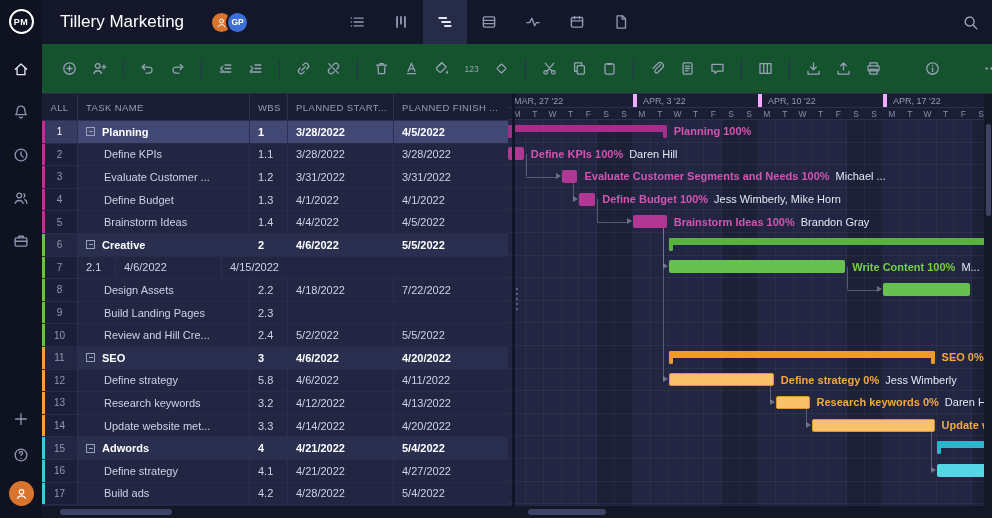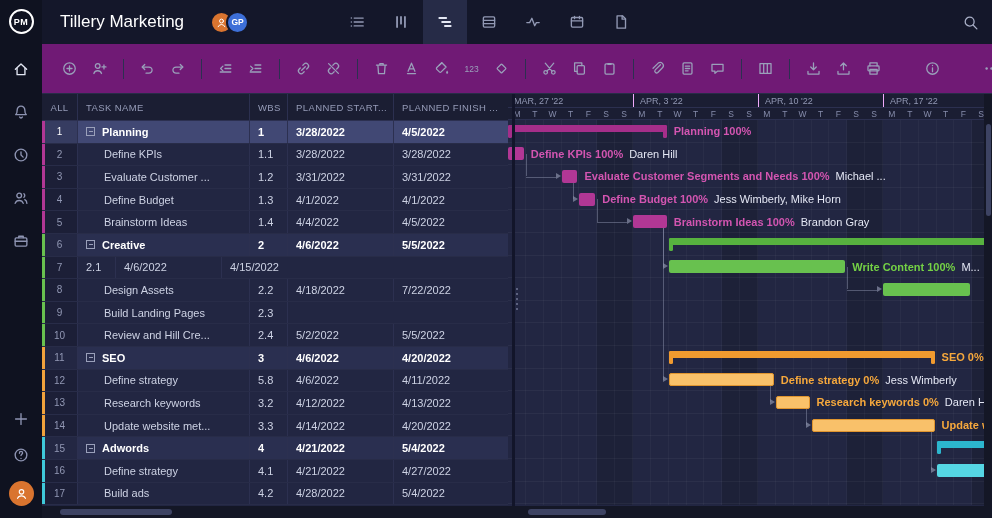--- a/index.html
+++ b/index.html
@@ -30,21 +30,21 @@
   .avatar{width:23px;height:23px;border-radius:50%;display:flex;align-items:center;justify-content:center;
           font-size:8.5px;font-weight:bold;color:#fff;border:2px solid #14172a;flex:none}
   .avatar+.avatar{margin-left:-7px}
   .views{display:flex;margin-left:86px;height:100%}
   .view-btn{width:44px;height:100%;display:flex;align-items:center;justify-content:center;background:none;
             border:none;color:#9299b4;cursor:pointer}
   .view-btn.active{background:#262b47;color:#e4e8f4}
   .search-btn{margin-left:auto;margin-right:13px;background:none;border:none;color:#aab0c8;cursor:pointer}
 
   
-  .toolbar{position:absolute;left:42px;top:44px;right:0;height:50px;background:#701a75;display:flex;
+  .toolbar{position:absolute;left:42px;top:44px;right:0;height:50px;background:#14532d;display:flex;
            align-items:center;padding:0 14px;gap:3px;border-bottom:1px solid #282c48}
   .tb-btn{width:27px;height:26px;display:flex;align-items:center;justify-content:center;background:none;
           border:none;color:#9aa0ba;cursor:pointer;border-radius:3px;flex:none}
   .sep{width:1px;height:20px;background:#2c3050;margin:0 7px;flex:none}
   .sp{width:26px;flex:none}
 
   
   .main{position:absolute;left:42px;top:94px;right:0;bottom:12px}
 
   .table-panel{position:absolute;left:0;top:0;width:470px;height:100%;background:#222642;overflow:hidden}
@@ -73,21 +73,21 @@
 
   .splitter{position:absolute;left:470px;top:0;width:3px;height:100%;background:#12152a;z-index:4;cursor:col-resize}
   .grip{position:absolute;left:4px;top:47%}
   .grip::before{content:"";position:absolute;width:2px;height:2px;border-radius:50%;background:#707694;
                 box-shadow:0 5px #707694,0 10px #707694,0 15px #707694,0 20px #707694}
 
   
   .gantt-panel{position:absolute;left:466px;top:0;right:8px;height:100%;background:#222642;overflow:hidden}
   .g-weeks{position:relative;height:14px;border-bottom:1px solid #2c3050;background:#1b1e33;overflow:hidden}
   .g-week{position:absolute;top:0;height:100%;font-size:9px;color:#9298b4;padding:2px 0 0 6px;
-          border-left:1px solid #f0abfc;white-space:nowrap}
+          border-left:4px solid #f0abfc;white-space:nowrap}
   .g-days{position:relative;height:12px;border-bottom:1px solid #2c3050;background:#1b1e33;overflow:hidden}
   .g-day{position:absolute;top:0;height:100%;font-size:8.5px;color:#868cab;text-align:center;padding-top:1px}
   .g-body{position:relative;height:calc(100% - 27px);overflow:hidden}
   .g-col{position:absolute;top:0;bottom:0;border-right:1px solid rgba(255,255,255,.035)}
   .g-col.weekend{background:#1d2138}
   .g-row{position:absolute;left:0;right:0;height:22.6px;border-bottom:1px solid rgba(255,255,255,.045)}
   .bar{position:absolute;height:13px;border-radius:2px}
   .bar.summary{height:7px;border-radius:1.5px}
   .bar.summary::before,.bar.summary::after{content:"";position:absolute;top:0;width:4px;height:13px;
         background:inherit;border-radius:1.5px}

